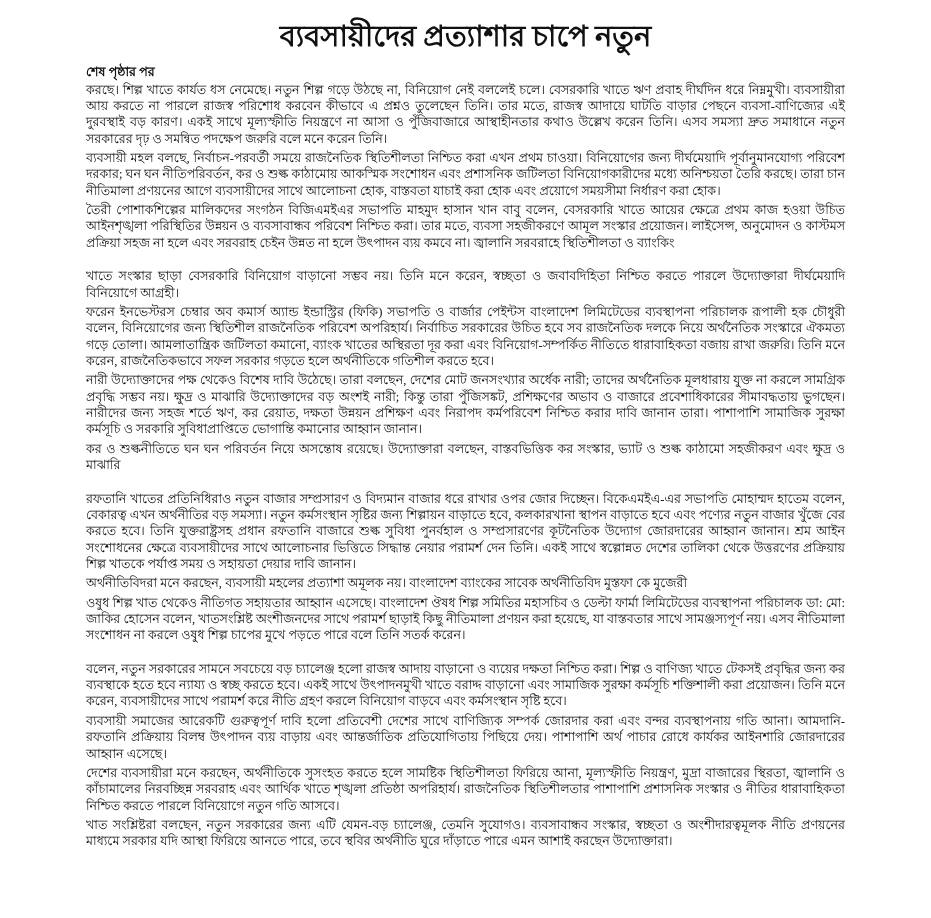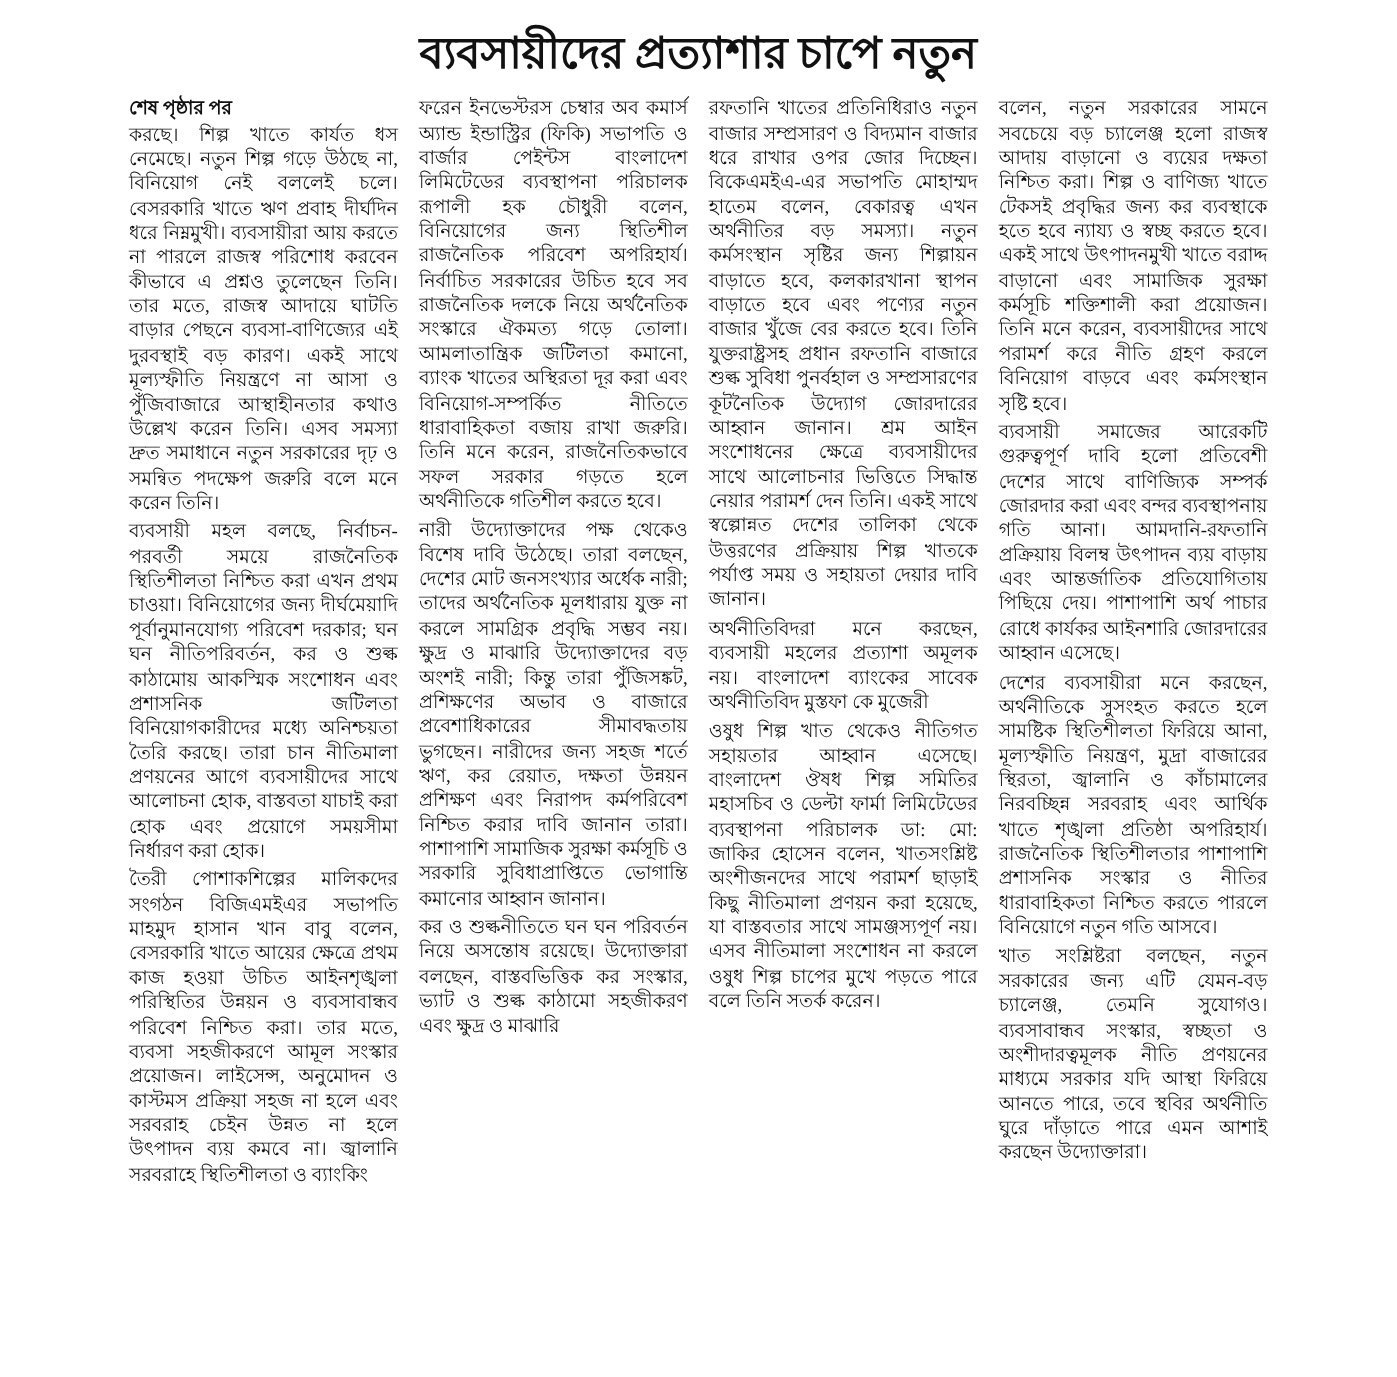--- a/index.html
+++ b/index.html
@@ -22,21 +22,21 @@
     text-align: center;
     font-weight: 700;
     font-size: 29px;
     line-height: 1.25;
     margin: 2px 0 10px 0;
     letter-spacing: 0;
     font-family: "Liberation Serif", "DejaVu Serif", serif;
   }
   .columns {
     display: flex;
-    flex-direction: row;
+    flex-direction: column;
     gap: 14px;
     align-items: flex-start;
     font-family: Liberation Serif, serif;
   }
   .column {
     flex: 1 1 0;
     min-width: 0;
   }
   .column p {
     margin: 0 0 3px 0;
@@ -67,20 +67,21 @@
       <span class="continuation">শেষ পৃষ্ঠার পর</span>
       <div>
           <p>করছে। শিল্প খাতে কার্যত ধস নেমেছে। নতুন শিল্প গড়ে উঠছে না, বিনিয়োগ নেই বললেই চলে। বেসরকারি খাতে ঋণ প্রবাহ দীর্ঘদিন ধরে নিম্নমুখী। ব্যবসায়ীরা আয় করতে না পারলে রাজস্ব পরিশোধ করবেন কীভাবে এ প্রশ্নও তুলেছেন তিনি। তার মতে, রাজস্ব আদায়ে ঘাটতি বাড়ার পেছনে ব্যবসা-বাণিজ্যের এই দুরবস্থাই বড় কারণ। একই সাথে মূল্যস্ফীতি নিয়ন্ত্রণে না আসা ও পুঁজিবাজারে আস্থাহীনতার কথাও উল্লেখ করেন তিনি। এসব সমস্যা দ্রুত সমাধানে নতুন সরকারের দৃঢ় ও সমন্বিত পদক্ষেপ জরুরি বলে মনে করেন তিনি।</p>
           <p>ব্যবসায়ী মহল বলছে, নির্বাচন-পরবর্তী সময়ে রাজনৈতিক স্থিতিশীলতা নিশ্চিত করা এখন প্রথম চাওয়া। বিনিয়োগের জন্য দীর্ঘমেয়াদি পূর্বানুমানযোগ্য পরিবেশ দরকার; ঘন ঘন নীতিপরিবর্তন, কর ও শুল্ক কাঠামোয় আকস্মিক সংশোধন এবং প্রশাসনিক জটিলতা বিনিয়োগকারীদের মধ্যে অনিশ্চয়তা তৈরি করছে। তারা চান নীতিমালা প্রণয়নের আগে ব্যবসায়ীদের সাথে আলোচনা হোক, বাস্তবতা যাচাই করা হোক এবং প্রয়োগে সময়সীমা নির্ধারণ করা হোক।</p>
           <p>তৈরী পোশাকশিল্পের মালিকদের সংগঠন বিজিএমইএর সভাপতি মাহমুদ হাসান খান বাবু বলেন, বেসরকারি খাতে আয়ের ক্ষেত্রে প্রথম কাজ হওয়া উচিত আইনশৃঙ্খলা পরিস্থিতির উন্নয়ন ও ব্যবসাবান্ধব পরিবেশ নিশ্চিত করা। তার মতে, ব্যবসা সহজীকরণে আমূল সংস্কার প্রয়োজন। লাইসেন্স, অনুমোদন ও কাস্টমস প্রক্রিয়া সহজ না হলে এবং সরবরাহ চেইন উন্নত না হলে উৎপাদন ব্যয় কমবে না। জ্বালানি সরবরাহে স্থিতিশীলতা ও ব্যাংকিং</p>
         </div>
     </div>
 
     <div class="column">
       <div>
+          <p>খাতে সংস্কার ছাড়া বেসরকারি বিনিয়োগ বাড়ানো সম্ভব নয়। তিনি মনে করেন, স্বচ্ছতা ও জবাবদিহিতা নিশ্চিত করতে পারলে উদ্যোক্তারা দীর্ঘমেয়াদি বিনিয়োগে আগ্রহী।</p>
           <p>ফরেন ইনভেস্টরস চেম্বার অব কমার্স অ্যান্ড ইন্ডাস্ট্রির (ফিকি) সভাপতি ও বার্জার পেইন্টস বাংলাদেশ লিমিটেডের ব্যবস্থাপনা পরিচালক রূপালী হক চৌধুরী বলেন, বিনিয়োগের জন্য স্থিতিশীল রাজনৈতিক পরিবেশ অপরিহার্য। নির্বাচিত সরকারের উচিত হবে সব রাজনৈতিক দলকে নিয়ে অর্থনৈতিক সংস্কারে ঐকমত্য গড়ে তোলা। আমলাতান্ত্রিক জটিলতা কমানো, ব্যাংক খাতের অস্থিরতা দূর করা এবং বিনিয়োগ-সম্পর্কিত নীতিতে ধারাবাহিকতা বজায় রাখা জরুরি। তিনি মনে করেন, রাজনৈতিকভাবে সফল সরকার গড়তে হলে অর্থনীতিকে গতিশীল করতে হবে।</p>
           <p>নারী উদ্যোক্তাদের পক্ষ থেকেও বিশেষ দাবি উঠেছে। তারা বলছেন, দেশের মোট জনসংখ্যার অর্ধেক নারী; তাদের অর্থনৈতিক মূলধারায় যুক্ত না করলে সামগ্রিক প্রবৃদ্ধি সম্ভব নয়। ক্ষুদ্র ও মাঝারি উদ্যোক্তাদের বড় অংশই নারী; কিন্তু তারা পুঁজিসঙ্কট, প্রশিক্ষণের অভাব ও বাজারে প্রবেশাধিকারের সীমাবদ্ধতায় ভুগছেন। নারীদের জন্য সহজ শর্তে ঋণ, কর রেয়াত, দক্ষতা উন্নয়ন প্রশিক্ষণ এবং নিরাপদ কর্মপরিবেশ নিশ্চিত করার দাবি জানান তারা। পাশাপাশি সামাজিক সুরক্ষা কর্মসূচি ও সরকারি সুবিধাপ্রাপ্তিতে ভোগান্তি কমানোর আহ্বান জানান।</p>
           <p>কর ও শুল্কনীতিতে ঘন ঘন পরিবর্তন নিয়ে অসন্তোষ রয়েছে। উদ্যোক্তারা বলছেন, বাস্তবভিত্তিক কর সংস্কার, ভ্যাট ও শুল্ক কাঠামো সহজীকরণ এবং ক্ষুদ্র ও মাঝারি</p>
         </div>
     </div>
 
     <div class="column">
       <div>
           <p>রফতানি খাতের প্রতিনিধিরাও নতুন বাজার সম্প্রসারণ ও বিদ্যমান বাজার ধরে রাখার ওপর জোর দিচ্ছেন। বিকেএমইএ-এর সভাপতি মোহাম্মদ হাতেম বলেন, বেকারত্ব এখন অর্থনীতির বড় সমস্যা। নতুন কর্মসংস্থান সৃষ্টির জন্য শিল্পায়ন বাড়াতে হবে, কলকারখানা স্থাপন বাড়াতে হবে এবং পণ্যের নতুন বাজার খুঁজে বের করতে হবে। তিনি যুক্তরাষ্ট্রসহ প্রধান রফতানি বাজারে শুল্ক সুবিধা পুনর্বহাল ও সম্প্রসারণের কূটনৈতিক উদ্যোগ জোরদারের আহ্বান জানান। শ্রম আইন সংশোধনের ক্ষেত্রে ব্যবসায়ীদের সাথে আলোচনার ভিত্তিতে সিদ্ধান্ত নেয়ার পরামর্শ দেন তিনি। একই সাথে স্বল্পোন্নত দেশের তালিকা থেকে উত্তরণের প্রক্রিয়ায় শিল্প খাতকে পর্যাপ্ত সময় ও সহায়তা দেয়ার দাবি জানান।</p>
           <p>অর্থনীতিবিদরা মনে করছেন, ব্যবসায়ী মহলের প্রত্যাশা অমূলক নয়। বাংলাদেশ ব্যাংকের সাবেক অর্থনীতিবিদ মুস্তফা কে মুজেরী</p>

